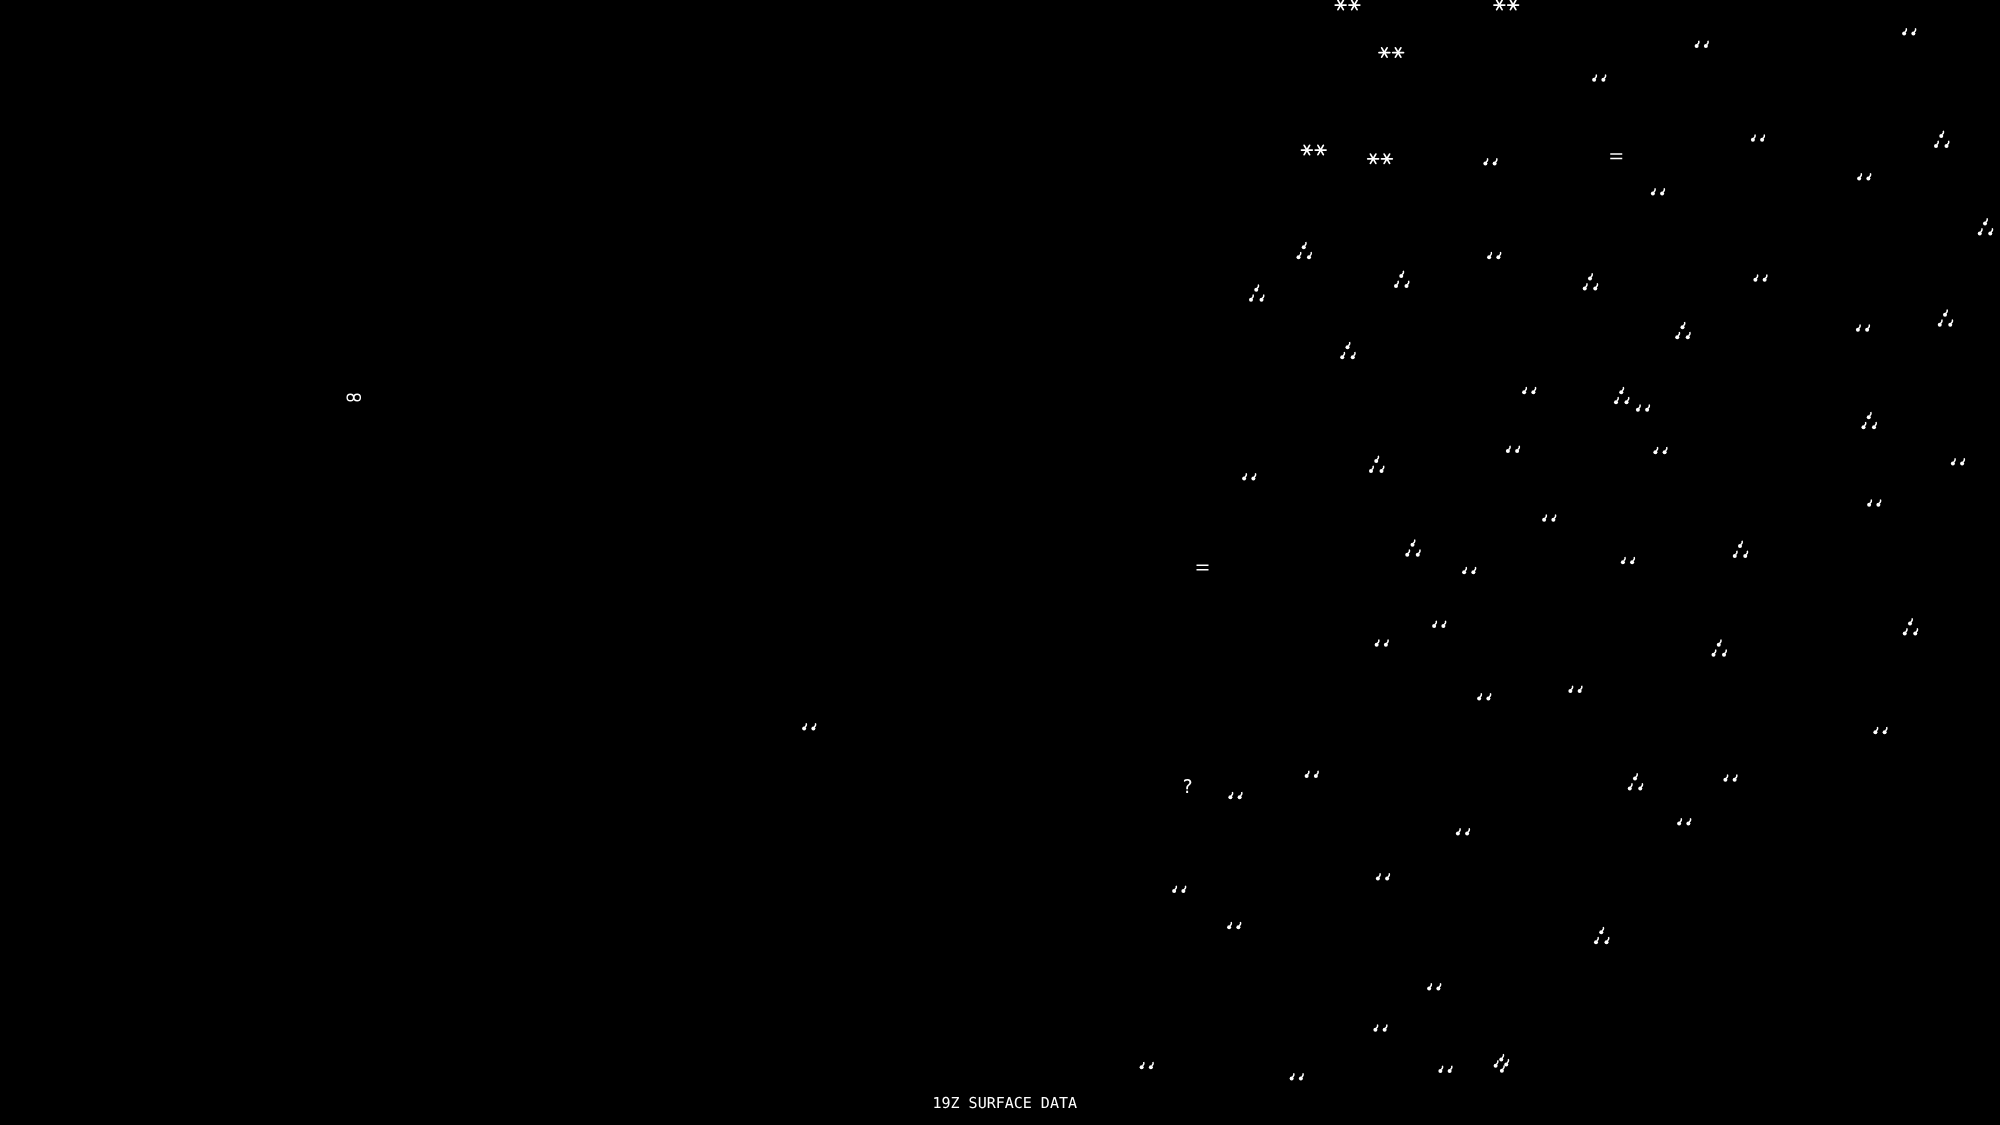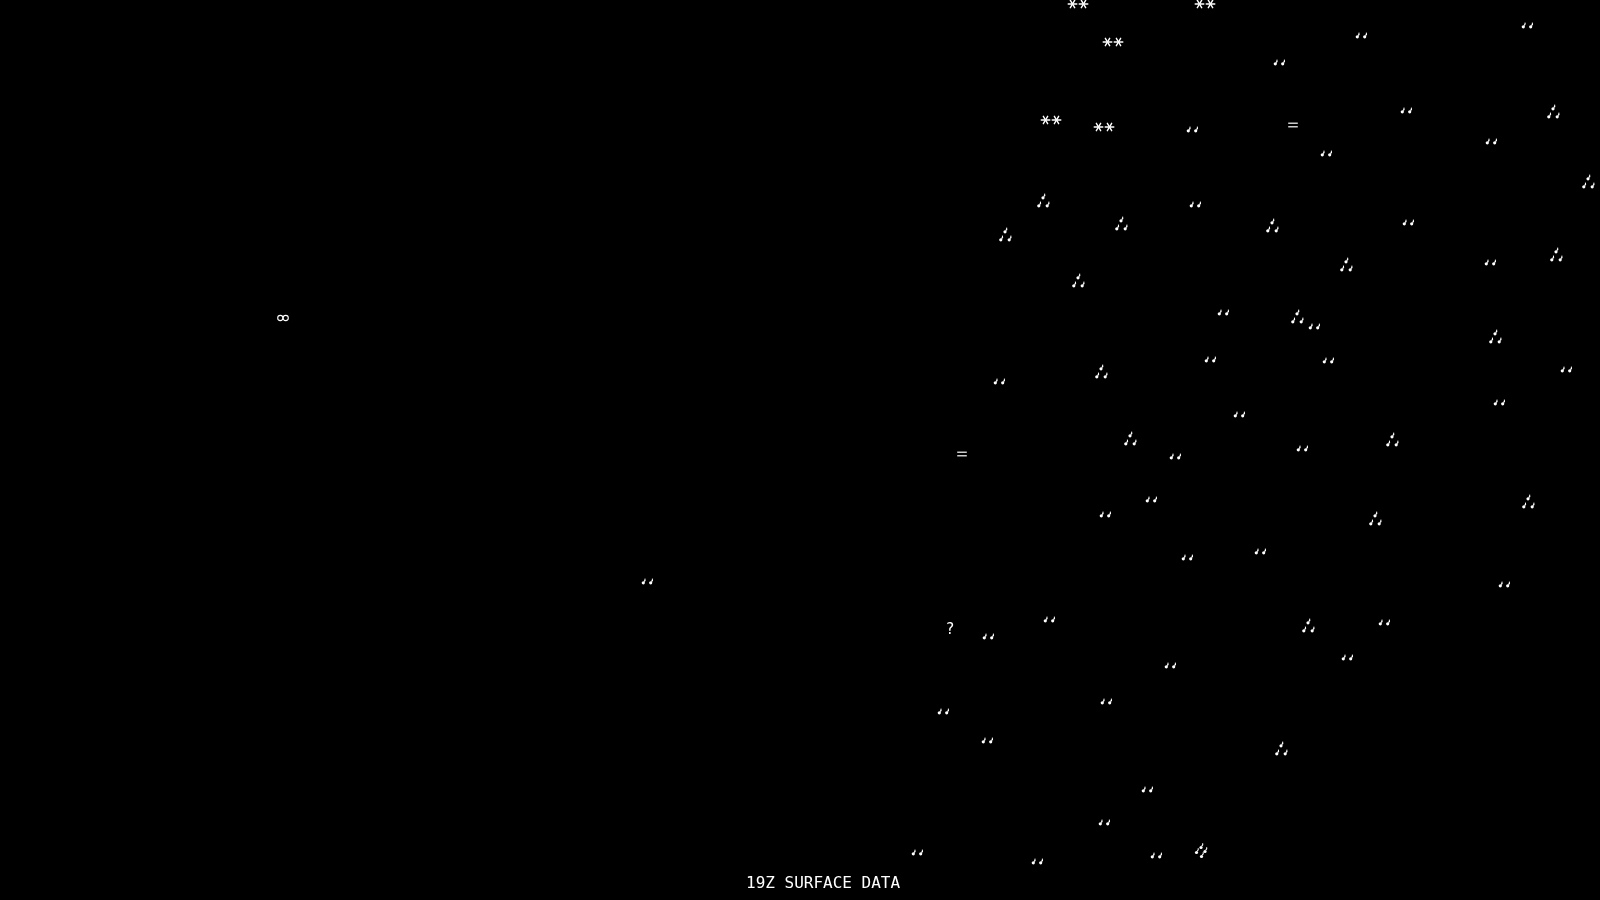--- a/index.html
+++ b/index.html
@@ -3,21 +3,21 @@
 <meta charset="utf-8">
 <style>
   html,body{margin:0;padding:0;background:#000;}
   .screen{position:relative;width:1600px;height:900px;background:#000;overflow:hidden;}
   .sym{position:absolute;width:28px;height:20px;}
   .sym svg{display:block;width:28px;height:20px;}
   .footer-label{
     position:absolute;
     color:#fff;
     font-family:"DejaVu Sans Mono","Liberation Mono",monospace;
-    font-size:16px;
+    font-size:12px;
     line-height:13px;
     white-space:pre;
     text-align:right;
   }
 </style>
 </head>
 <body>
 
 <div class="screen" id="screen" style="width: 1600px; height: 900px; background: rgb(0, 0, 0);">
   <div id="symbol-layer">

